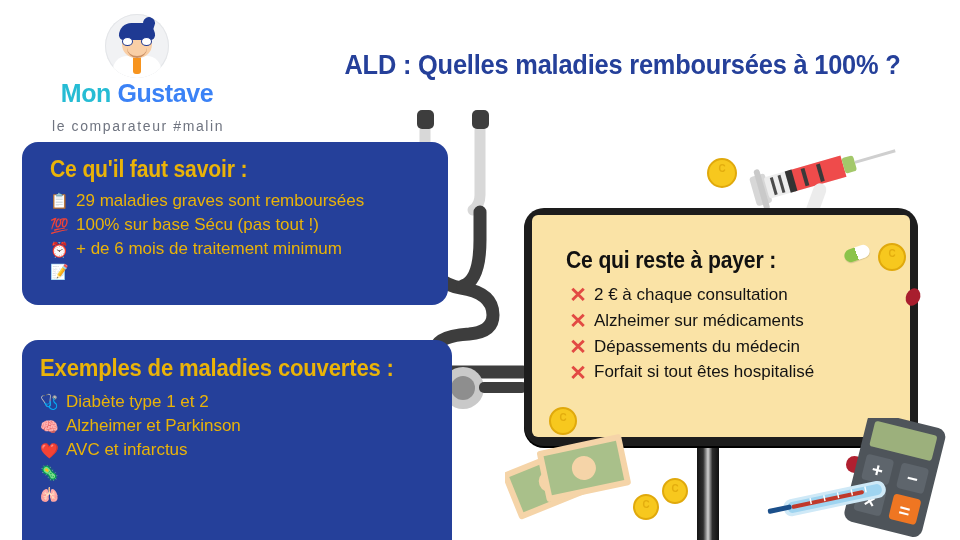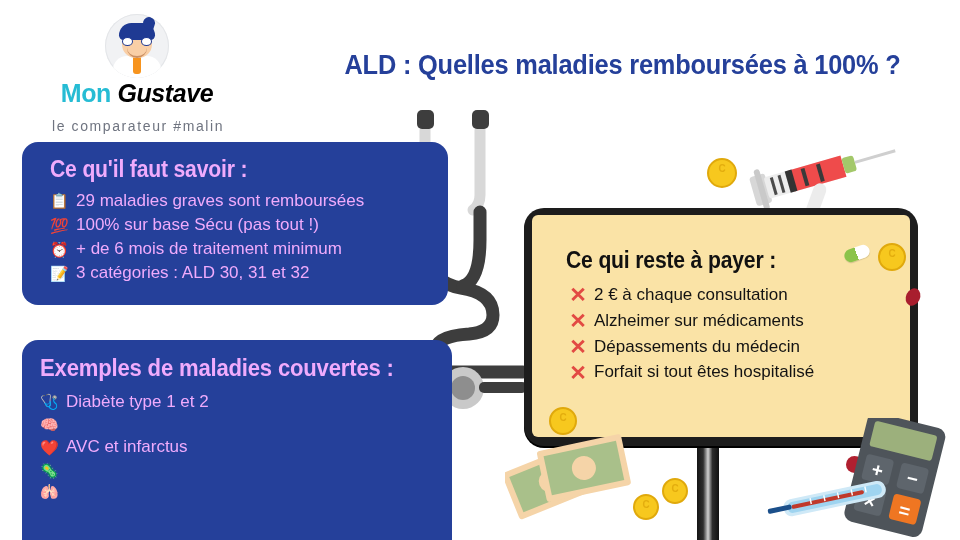--- a/index.html
+++ b/index.html
@@ -98,21 +98,21 @@
   }
   #logo-name {
     margin-top: 2px;
     font-size: 25px;
     font-weight: 700;
     letter-spacing: -0.4px;
     line-height: 1.05;
     white-space: nowrap;
   }
   #logo-name .a { color: #26bcd4; }
-  #logo-name .b { color: #000000; font-style: italic; }
+  #logo-name .b { color: #3b82f6; }
   #logo-tag {
     margin-top: 12px;
     font-size: 14px;
     letter-spacing: 1.6px;
     color: #6f7480;
     white-space: nowrap;
   }
 
   
   #main-title {
@@ -130,21 +130,21 @@
     white-space: nowrap;
   }
 
   
   #stethoscope { position: absolute; left: 395px; top: 100px; }
 
   
   .blue-panel {
     position: absolute;
     background: #25409a;
-    color: #f0abfc;
+    color: #eab308;
   }
   #panel-know {
     left: 22px;
     top: 142px;
     width: 426px;
     height: 163px;
     border-radius: 16px;
   }
   #panel-examples {
     left: 22px;
@@ -356,34 +356,34 @@
       <li>
         <span class="bullet-icon">💯</span>
         <span>100% sur base Sécu (pas tout !)</span>
       </li>
       <li>
         <span class="bullet-icon">⏰</span>
         <span>+ de 6 mois de traitement minimum</span>
       </li>
       <li>
         <span class="bullet-icon">📝</span>
-        <span>3 catégories : ALD 30, 31 et 32</span>
       </li>
     </ul>
   </div>
 
   <div id="panel-examples" class="blue-panel">
     <div class="panel-head">Exemples de maladies couvertes :</div>
     <ul class="bullets">
       <li>
         <span class="bullet-icon">🩺</span>
         <span>Diabète type 1 et 2</span>
       </li>
       <li>
         <span class="bullet-icon">🧠</span>
+        <span>Alzheimer et Parkinson</span>
       </li>
       <li>
         <span class="bullet-icon">❤️</span>
         <span>AVC et infarctus</span>
       </li>
       <li>
         <span class="bullet-icon">🦠</span>
       </li>
       <li>
         <span class="bullet-icon">🫁</span>

